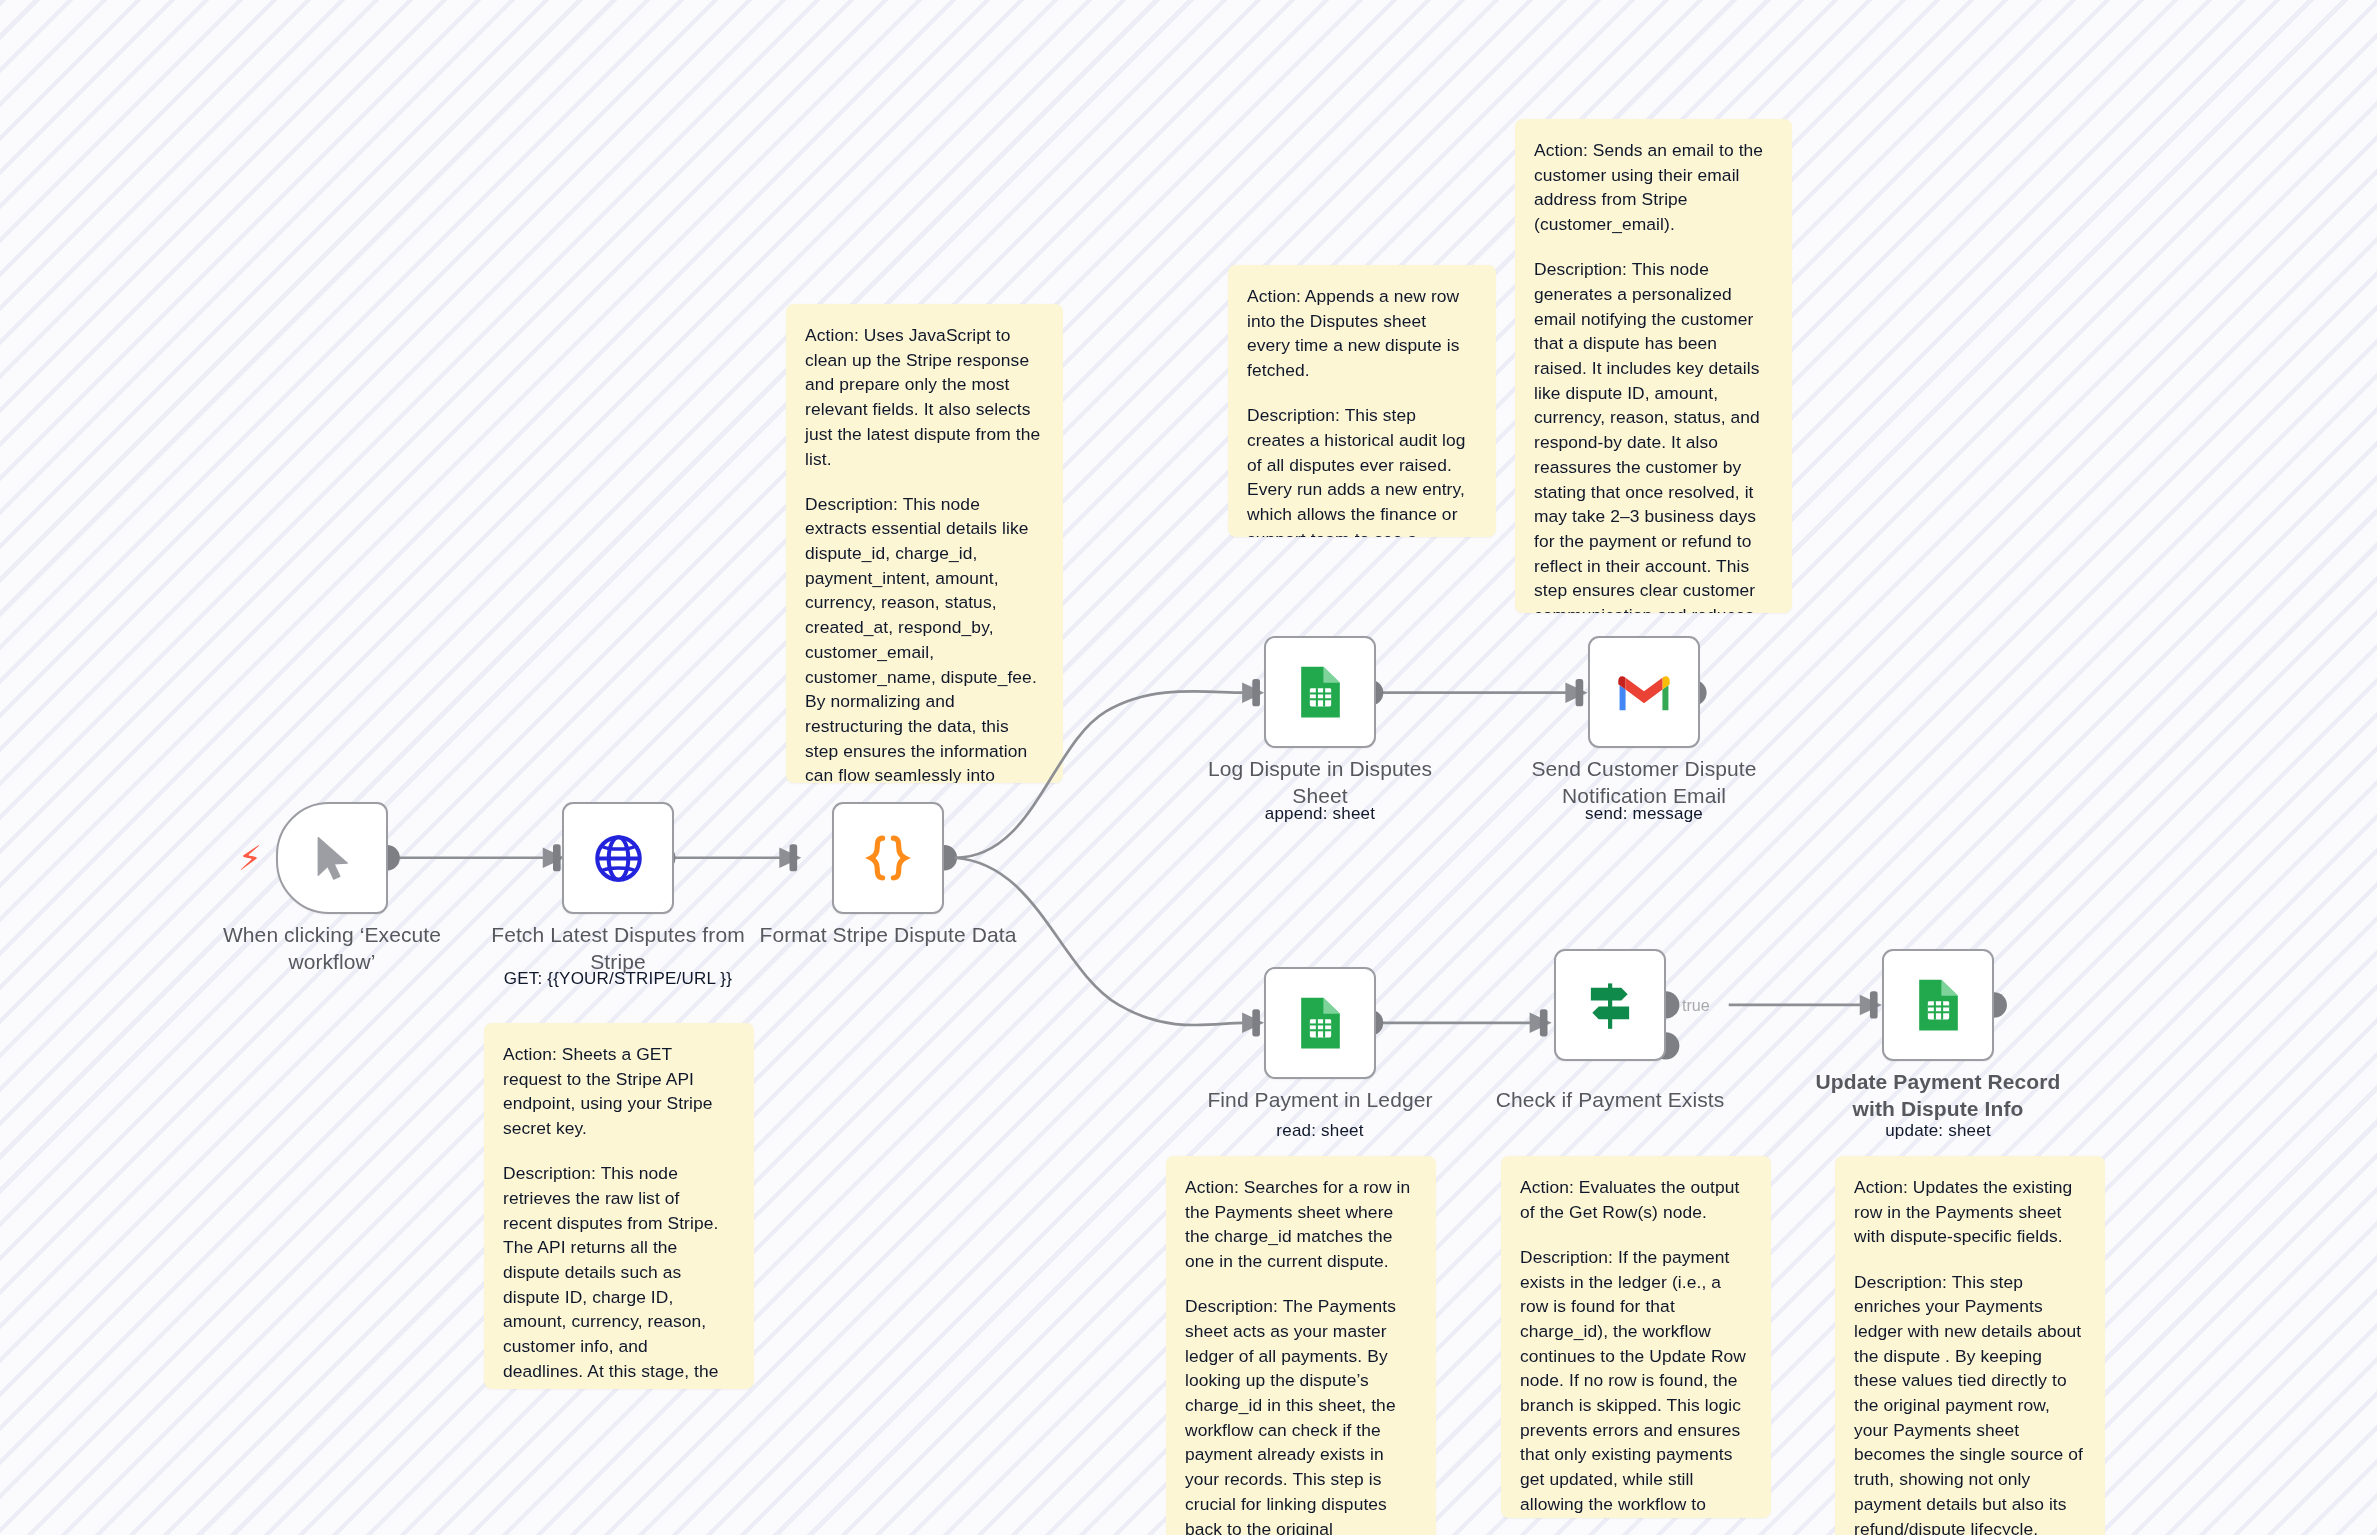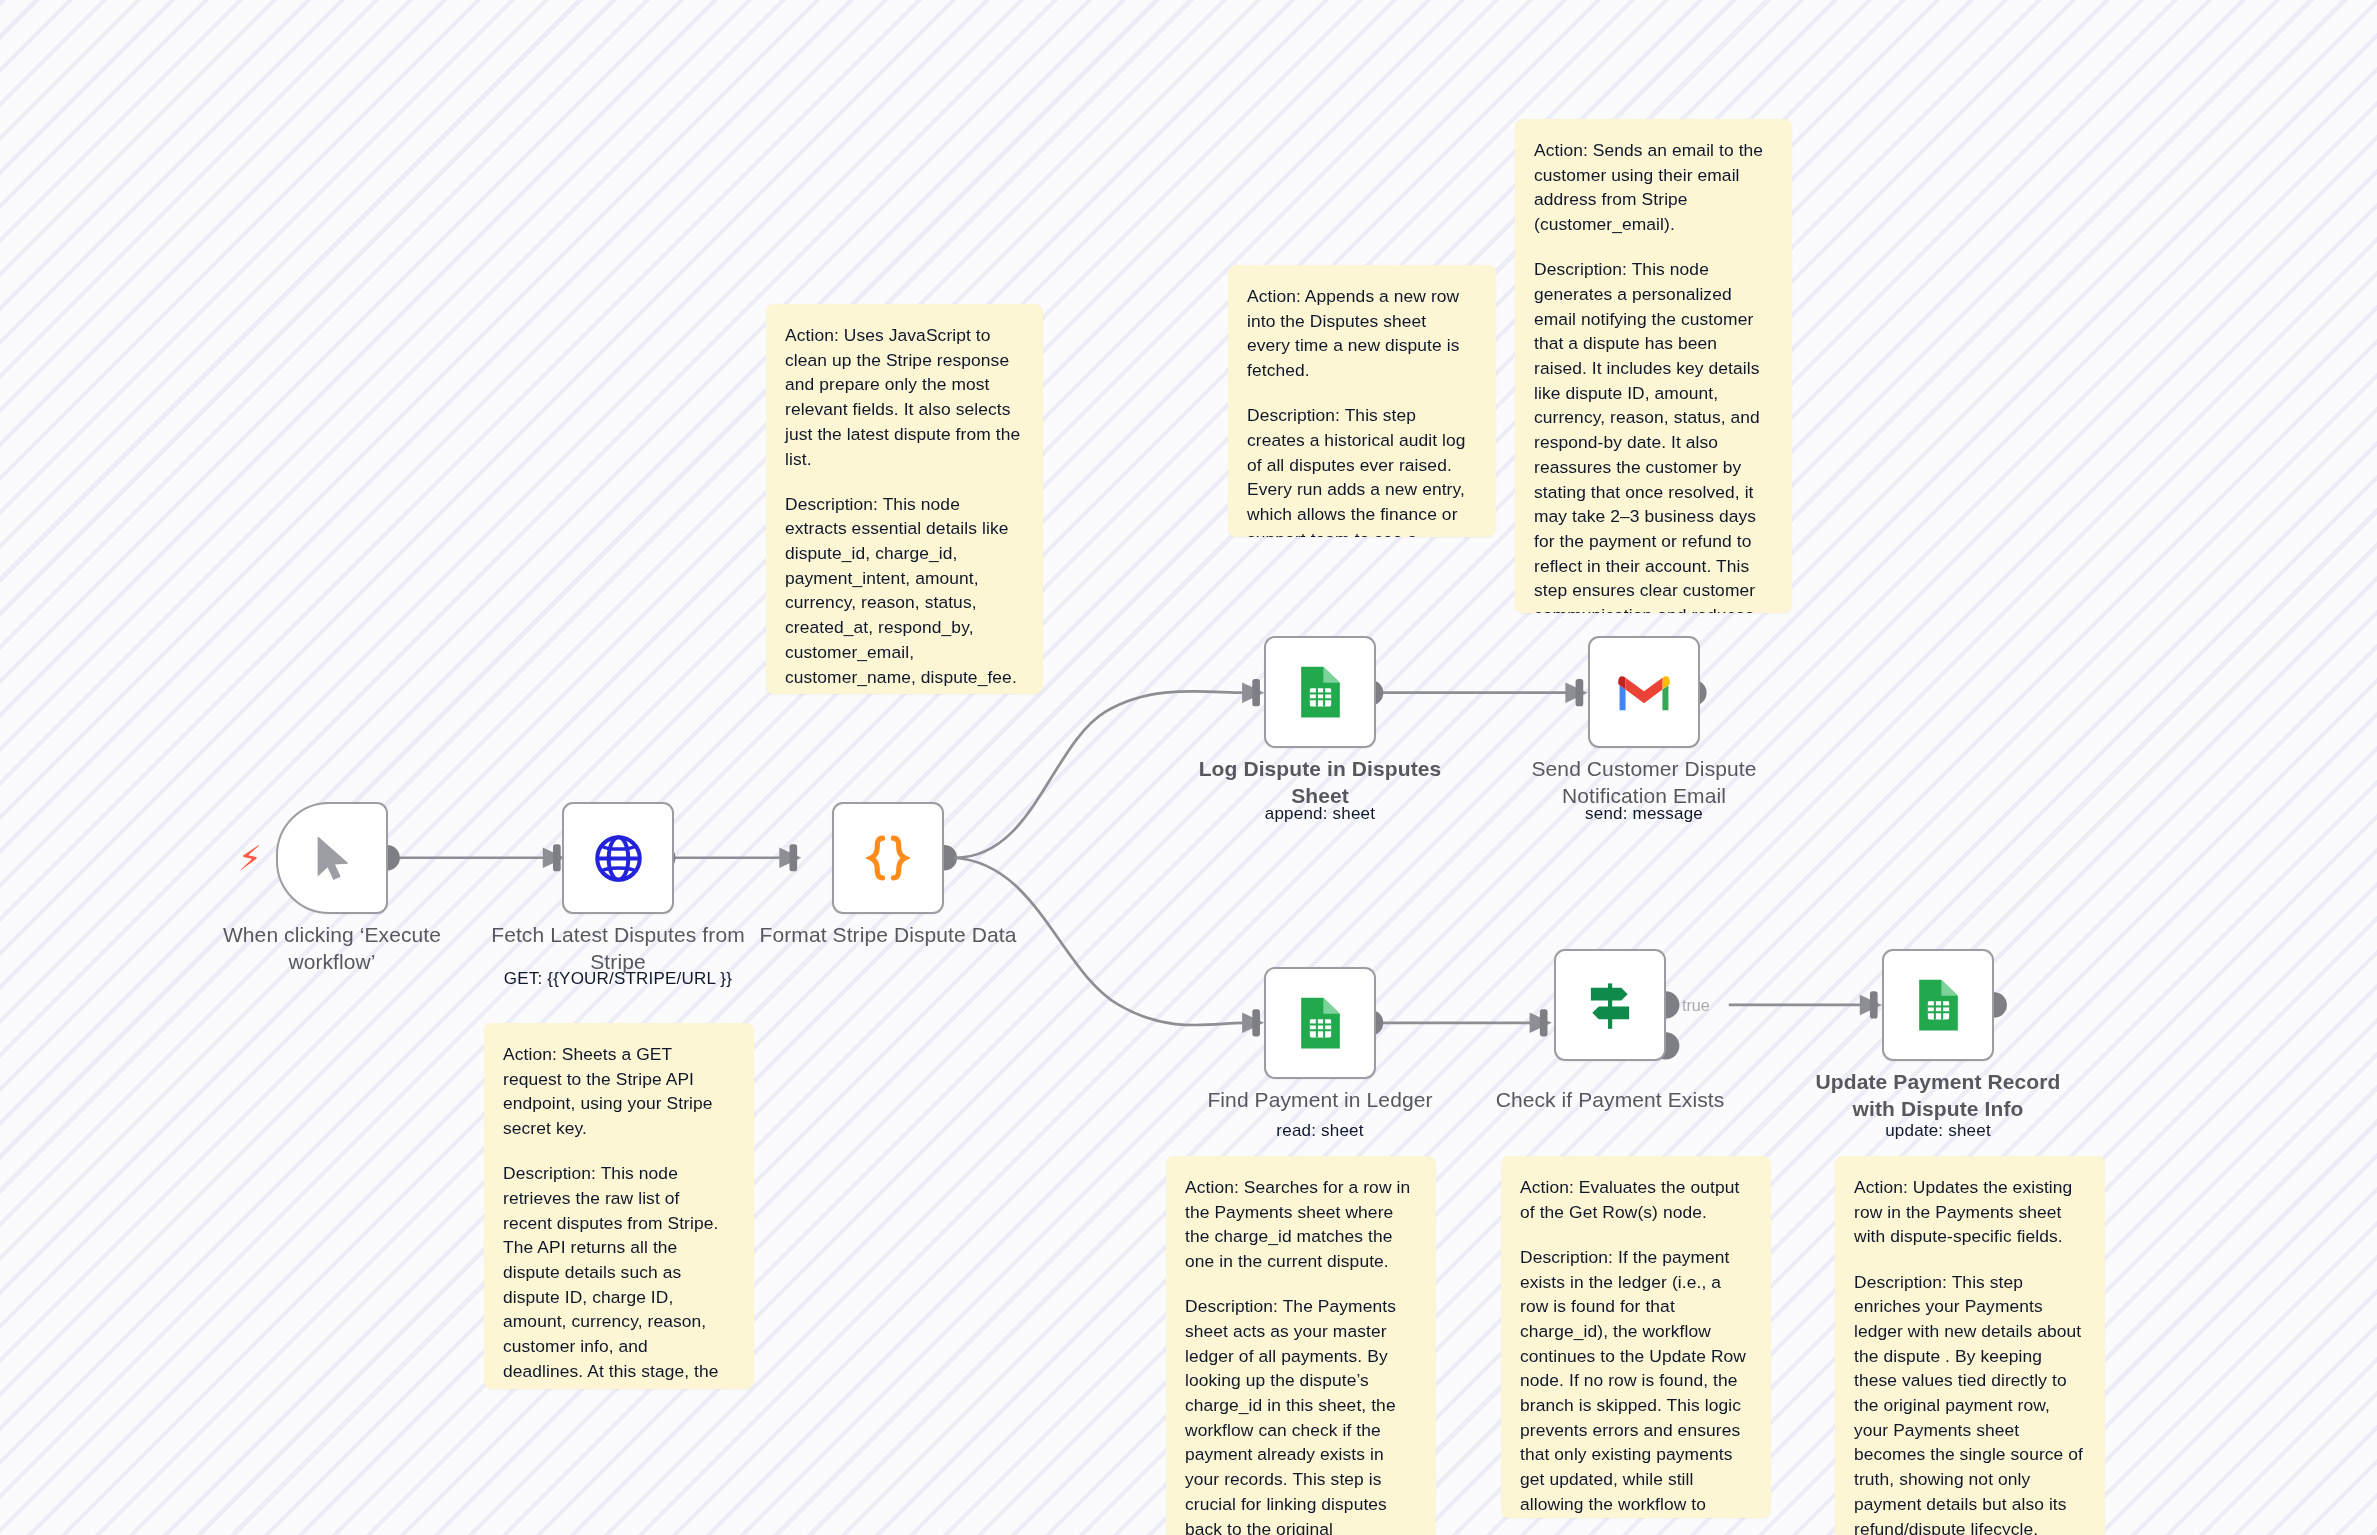--- a/index.html
+++ b/index.html
@@ -56,21 +56,21 @@
     position:absolute;text-align:center;
     color:#0f172a;font-size:17px;letter-spacing:0.2px;
   }
   .bolt{position:absolute;color:#ff5a43;font-size:34px;line-height:1;}
 </style>
 </head>
 <body>
 
 <div id="canvas">
 
-  <div class="sticky" style="left:766px;top:304px;width:277px;height:390px;">
+  <div class="sticky" style="left:786px;top:304px;width:277px;height:479px;">
     <p>Action: Uses JavaScript to clean up the Stripe response and prepare only the most relevant fields. It also selects just the latest dispute from the list.</p>
     <p>Description: This node extracts essential details like dispute_id, charge_id, payment_intent, amount, currency, reason, status, created_at, respond_by, customer_email, customer_name, dispute_fee. By normalizing and restructuring the data, this step ensures the information can flow seamlessly into Google Sheets and Gmail nodes without breaking or needing manual adjustments later.</p>
   </div>
 
   <div class="sticky" style="left:1228px;top:265px;width:268px;height:272px;">
     <p>Action: Appends a new row into the Disputes sheet every time a new dispute is fetched.</p>
     <p>Description: This step creates a historical audit log of all disputes ever raised. Every run adds a new entry, which allows the finance or support team to see a chronological record of disputes over time. This sheet acts as your permanent reference to cross-check dispute activity.</p>
   </div>
 
   <div class="sticky" style="left:1515px;top:119px;width:277px;height:494px;">
@@ -175,21 +175,21 @@
       <path d="M11.2 1.5 L18 8.2 h-6.8 Z" fill="#7ed39a"></path>
       <rect x="5.6" y="10.4" width="8.8" height="7.6" rx="0.6" fill="#ffffff"></rect>
       <g stroke="#22a94e" stroke-width="0.85">
         <line x1="5.6" y1="12.6" x2="14.4" y2="12.6"></line>
         <line x1="5.6" y1="15" x2="14.4" y2="15"></line>
         <line x1="8.5" y1="10.4" x2="8.5" y2="18"></line>
         <line x1="11.5" y1="10.4" x2="11.5" y2="18"></line>
       </g>
     </svg>
   </div>
-  <div class="node-label" style="left:1184px;top:756px;width:272px;font-weight:bold;">Log Dispute in Disputes Sheet</div>
+  <div class="node-label" style="left:1184px;top:756px;width:272px;">Log Dispute in Disputes Sheet</div>
   <div class="node-sub" style="left:1184px;top:804px;width:272px;">append: sheet</div>
 
   <div class="node" style="left:1588px;top:636px;">
     <svg width="60" height="46" viewBox="0 0 28 21">
       <path d="M2 19 V5.2 L14 13.6 L26 5.2 V19 h-3.4 V9.3 L14 15.7 L5.4 9.3 V19 Z" fill="#ffffff"></path>
       <path d="M2.6 19 H5.4 V9.3 L2.6 7.3 Z" fill="#4285f4"></path>
       <path d="M22.6 19 H25.4 V7.3 L22.6 9.3 Z" fill="#34a853"></path>
       <path d="M2 5.4 C2 3.3 3.6 2.5 5.1 3.6 L5.4 3.8 V9.3 L2 6.9 Z" fill="#c5221f"></path>
       <path d="M26 5.4 C26 3.3 24.4 2.5 22.9 3.6 L22.6 3.8 V9.3 L26 6.9 Z" fill="#fbbc04"></path>
       <path d="M5.4 3.8 L14 10.1 L22.6 3.8 V9.3 L14 15.7 L5.4 9.3 Z" fill="#ea4335"></path>

